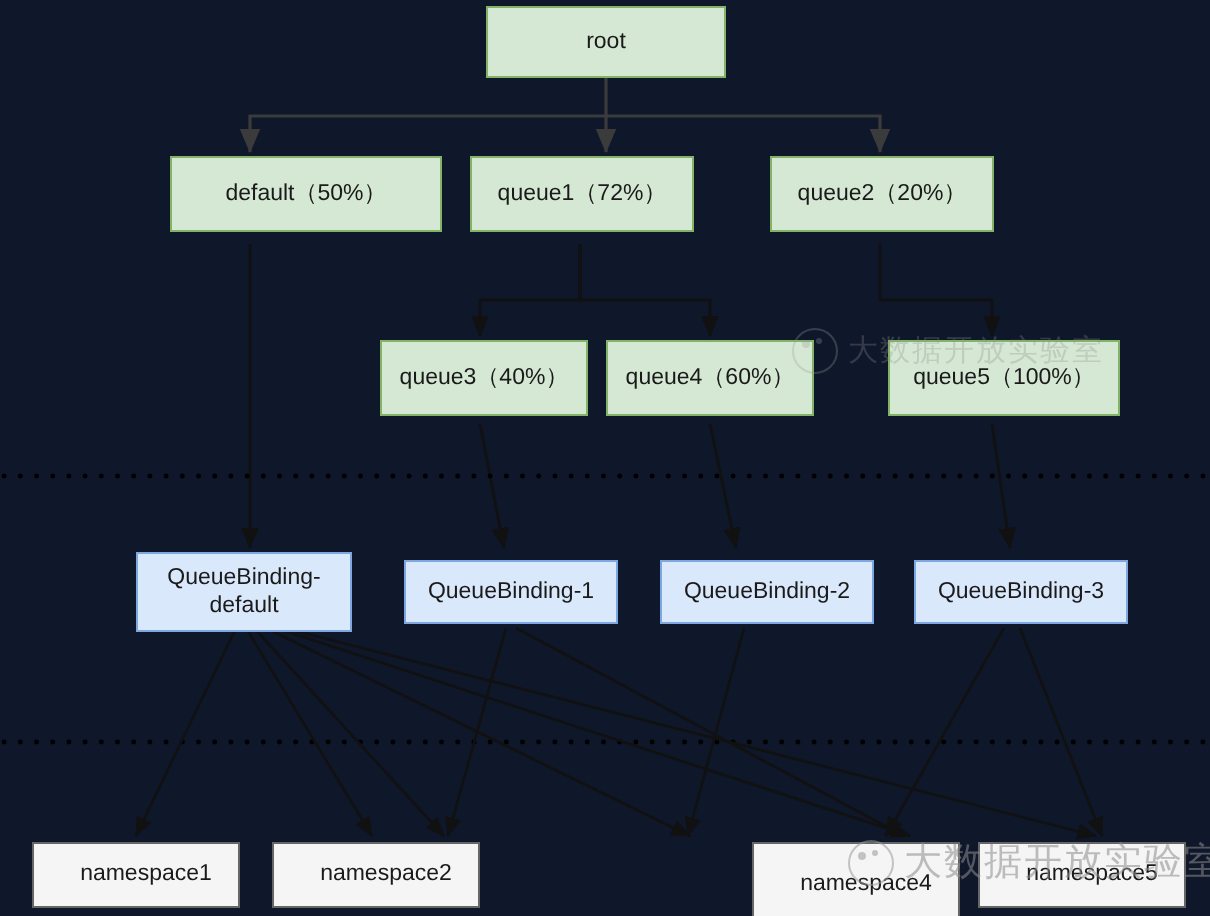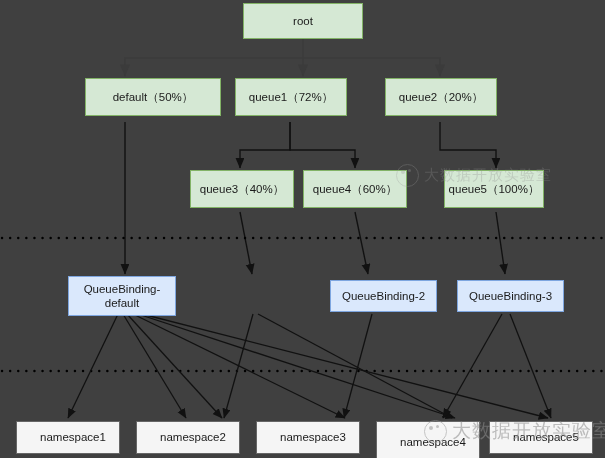--- a/index.html
+++ b/index.html
@@ -7,21 +7,21 @@
     padding: 0;
     background: #ffffff;
   }
   body {
     font-family: "Liberation Sans", sans-serif;
   }
   #canvas {
     position: relative;
     width: 605px;
     height: 458px;
-    background: #404040;
+    background: #0f172a;
     overflow: hidden;
   }
   #edges {
     position: absolute;
     left: 0;
     top: 0;
     width: 605px;
     height: 458px;
     pointer-events: none;
   }
@@ -162,42 +162,42 @@
   <div class="node queue" style="left:385px; top:78px; width:112px; height:38px;">
     <span>queue2（20%）</span>
   </div>
 
   <div class="node queue" style="left:190px; top:170px; width:104px; height:38px;">
     <span>queue3（40%）</span>
   </div>
   <div class="node queue" style="left:303px; top:170px; width:104px; height:38px;">
     <span>queue4（60%）</span>
   </div>
-  <div class="node queue" style="left:444px; top:170px; width:100px; height:38px;justify-content:center;">
+  <div class="node queue" style="left:444px; top:170px; width:116px; height:38px;justify-content:center;">
     <span>queue5（100%）</span>
   </div>
 
   <div class="node binding" style="left:68px; top:276px; width:108px; height:40px;">
     <span>QueueBinding-default</span>
   </div>
+  <div class="node binding" style="left:202px; top:280px; width:107px; height:32px;">
+    <span>QueueBinding-1</span>
+  </div>
   <div class="node binding" style="left:330px; top:280px; width:107px; height:32px;">
     <span>QueueBinding-2</span>
   </div>
   <div class="node binding" style="left:457px; top:280px; width:107px; height:32px;text-align:center;">
     <span>QueueBinding-3</span>
   </div>
 
   <div class="node ns" style="left:16px; top:421px; width:104px; height:33px;">
     <span>namespace1</span>
   </div>
   <div class="node ns" style="left:136px; top:421px; width:104px; height:33px;">
     <span>namespace2</span>
-  </div>
-  <div class="node ns" style="left:256px; top:421px; width:104px; height:33px;">
-    <span>namespace3</span>
   </div>
   <div class="node ns" style="left:376px; top:421px; width:104px; height:42px;text-align:right;">
     <span>namespace4</span>
   </div>
   <div class="node ns" style="left:489px; top:421px; width:104px; height:33px;">
     <span>namespace5</span>
   </div>
 
   <div class="watermark" style="left:396px; top:164px; opacity:0.30; font-size:15px;">
     <span class="wm-logo"></span>

